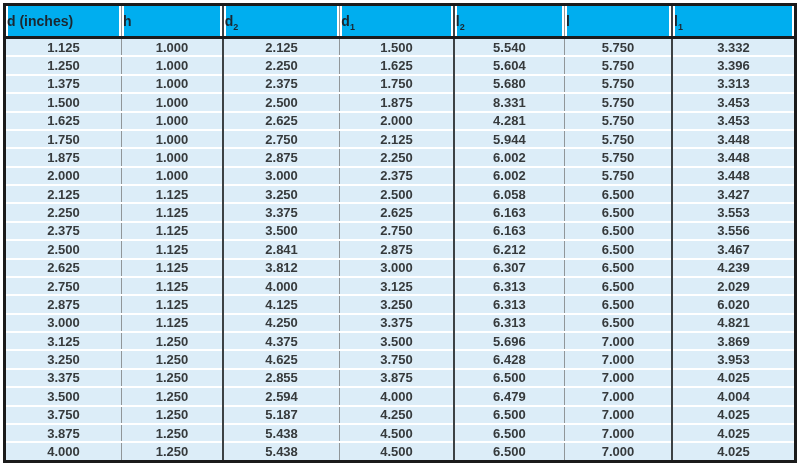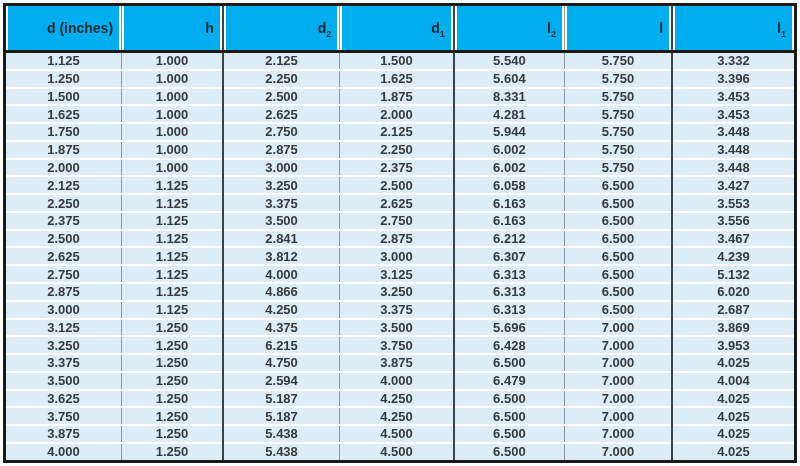--- a/index.html
+++ b/index.html
@@ -23,24 +23,24 @@
     border-collapse:collapse;table-layout:fixed;
     border:3px solid var(--outer-border);
     background:var(--row-bg);
   }
   col.c1{width:14.8%}col.c2{width:12.8%}col.c3{width:14.8%}
   col.c4{width:14.4%}col.c5{width:14.0%}col.c6{width:13.6%}col.c7{width:15.6%}
   th{
     background:var(--header-bg);
     color:var(--header-text);
     font-size:14px;font-weight:bold;
-    height:28px;text-align:right;vertical-align:middle;
+    height:28px;text-align:left;vertical-align:middle;
     border-bottom:3px solid var(--outer-border);
     box-shadow:inset 2px 0 0 #fff,inset -2px 0 0 #fff;
-    padding:8px;
+    padding:1px;
   }
   td{
     color:var(--text);
     font-size:13px;font-weight:bold;
     text-align:center;vertical-align:middle;
     height:14px;padding:0;
     border-top:2px solid var(--row-separator);
   }
   tbody tr:first-child td{border-top:none;}
   .sep-light{border-left:1px solid var(--column-separator-light);}
@@ -84,20 +84,29 @@
       <tr>
         <td class="">1.250</td>
         <td class="sep-light">1.000</td>
         <td class="sep-strong">2.250</td>
         <td class="sep-light">1.625</td>
         <td class="sep-strong">5.604</td>
         <td class="sep-light">5.750</td>
         <td class="sep-strong">3.396</td>
       </tr>
       <tr>
+        <td class="">1.375</td>
+        <td class="sep-light">1.000</td>
+        <td class="sep-strong">2.375</td>
+        <td class="sep-light">1.750</td>
+        <td class="sep-strong">5.680</td>
+        <td class="sep-light">5.750</td>
+        <td class="sep-strong">3.313</td>
+      </tr>
+      <tr>
         <td class="">1.500</td>
         <td class="sep-light">1.000</td>
         <td class="sep-strong">2.500</td>
         <td class="sep-light">1.875</td>
         <td class="sep-strong">8.331</td>
         <td class="sep-light">5.750</td>
         <td class="sep-strong">3.453</td>
       </tr>
       <tr>
         <td class="">1.625</td>
@@ -180,84 +189,75 @@
         <td class="sep-light">6.500</td>
         <td class="sep-strong">4.239</td>
       </tr>
       <tr>
         <td class="">2.750</td>
         <td class="sep-light">1.125</td>
         <td class="sep-strong">4.000</td>
         <td class="sep-light">3.125</td>
         <td class="sep-strong">6.313</td>
         <td class="sep-light">6.500</td>
-        <td class="sep-strong">5.132</td>
+        <td class="sep-strong">2.029</td>
       </tr>
       <tr>
         <td class="">2.875</td>
         <td class="sep-light">1.125</td>
-        <td class="sep-strong">4.866</td>
+        <td class="sep-strong">4.125</td>
         <td class="sep-light">3.250</td>
         <td class="sep-strong">6.313</td>
         <td class="sep-light">6.500</td>
         <td class="sep-strong">6.020</td>
       </tr>
       <tr>
         <td class="">3.000</td>
         <td class="sep-light">1.125</td>
         <td class="sep-strong">4.250</td>
         <td class="sep-light">3.375</td>
         <td class="sep-strong">6.313</td>
         <td class="sep-light">6.500</td>
-        <td class="sep-strong">2.687</td>
+        <td class="sep-strong">4.821</td>
       </tr>
       <tr>
         <td class="">3.125</td>
         <td class="sep-light">1.250</td>
         <td class="sep-strong">4.375</td>
         <td class="sep-light">3.500</td>
         <td class="sep-strong">5.696</td>
         <td class="sep-light">7.000</td>
         <td class="sep-strong">3.869</td>
       </tr>
       <tr>
         <td class="">3.250</td>
         <td class="sep-light">1.250</td>
-        <td class="sep-strong">6.215</td>
+        <td class="sep-strong">4.625</td>
         <td class="sep-light">3.750</td>
         <td class="sep-strong">6.428</td>
         <td class="sep-light">7.000</td>
         <td class="sep-strong">3.953</td>
       </tr>
       <tr>
         <td class="">3.375</td>
         <td class="sep-light">1.250</td>
-        <td class="sep-strong">4.750</td>
+        <td class="sep-strong">2.855</td>
         <td class="sep-light">3.875</td>
         <td class="sep-strong">6.500</td>
         <td class="sep-light">7.000</td>
         <td class="sep-strong">4.025</td>
       </tr>
       <tr>
         <td class="">3.500</td>
         <td class="sep-light">1.250</td>
         <td class="sep-strong">2.594</td>
         <td class="sep-light">4.000</td>
         <td class="sep-strong">6.479</td>
         <td class="sep-light">7.000</td>
         <td class="sep-strong">4.004</td>
-      </tr>
-      <tr>
-        <td class="">3.625</td>
-        <td class="sep-light">1.250</td>
-        <td class="sep-strong">5.187</td>
-        <td class="sep-light">4.250</td>
-        <td class="sep-strong">6.500</td>
-        <td class="sep-light">7.000</td>
-        <td class="sep-strong">4.025</td>
       </tr>
       <tr>
         <td class="">3.750</td>
         <td class="sep-light">1.250</td>
         <td class="sep-strong">5.187</td>
         <td class="sep-light">4.250</td>
         <td class="sep-strong">6.500</td>
         <td class="sep-light">7.000</td>
         <td class="sep-strong">4.025</td>
       </tr>

